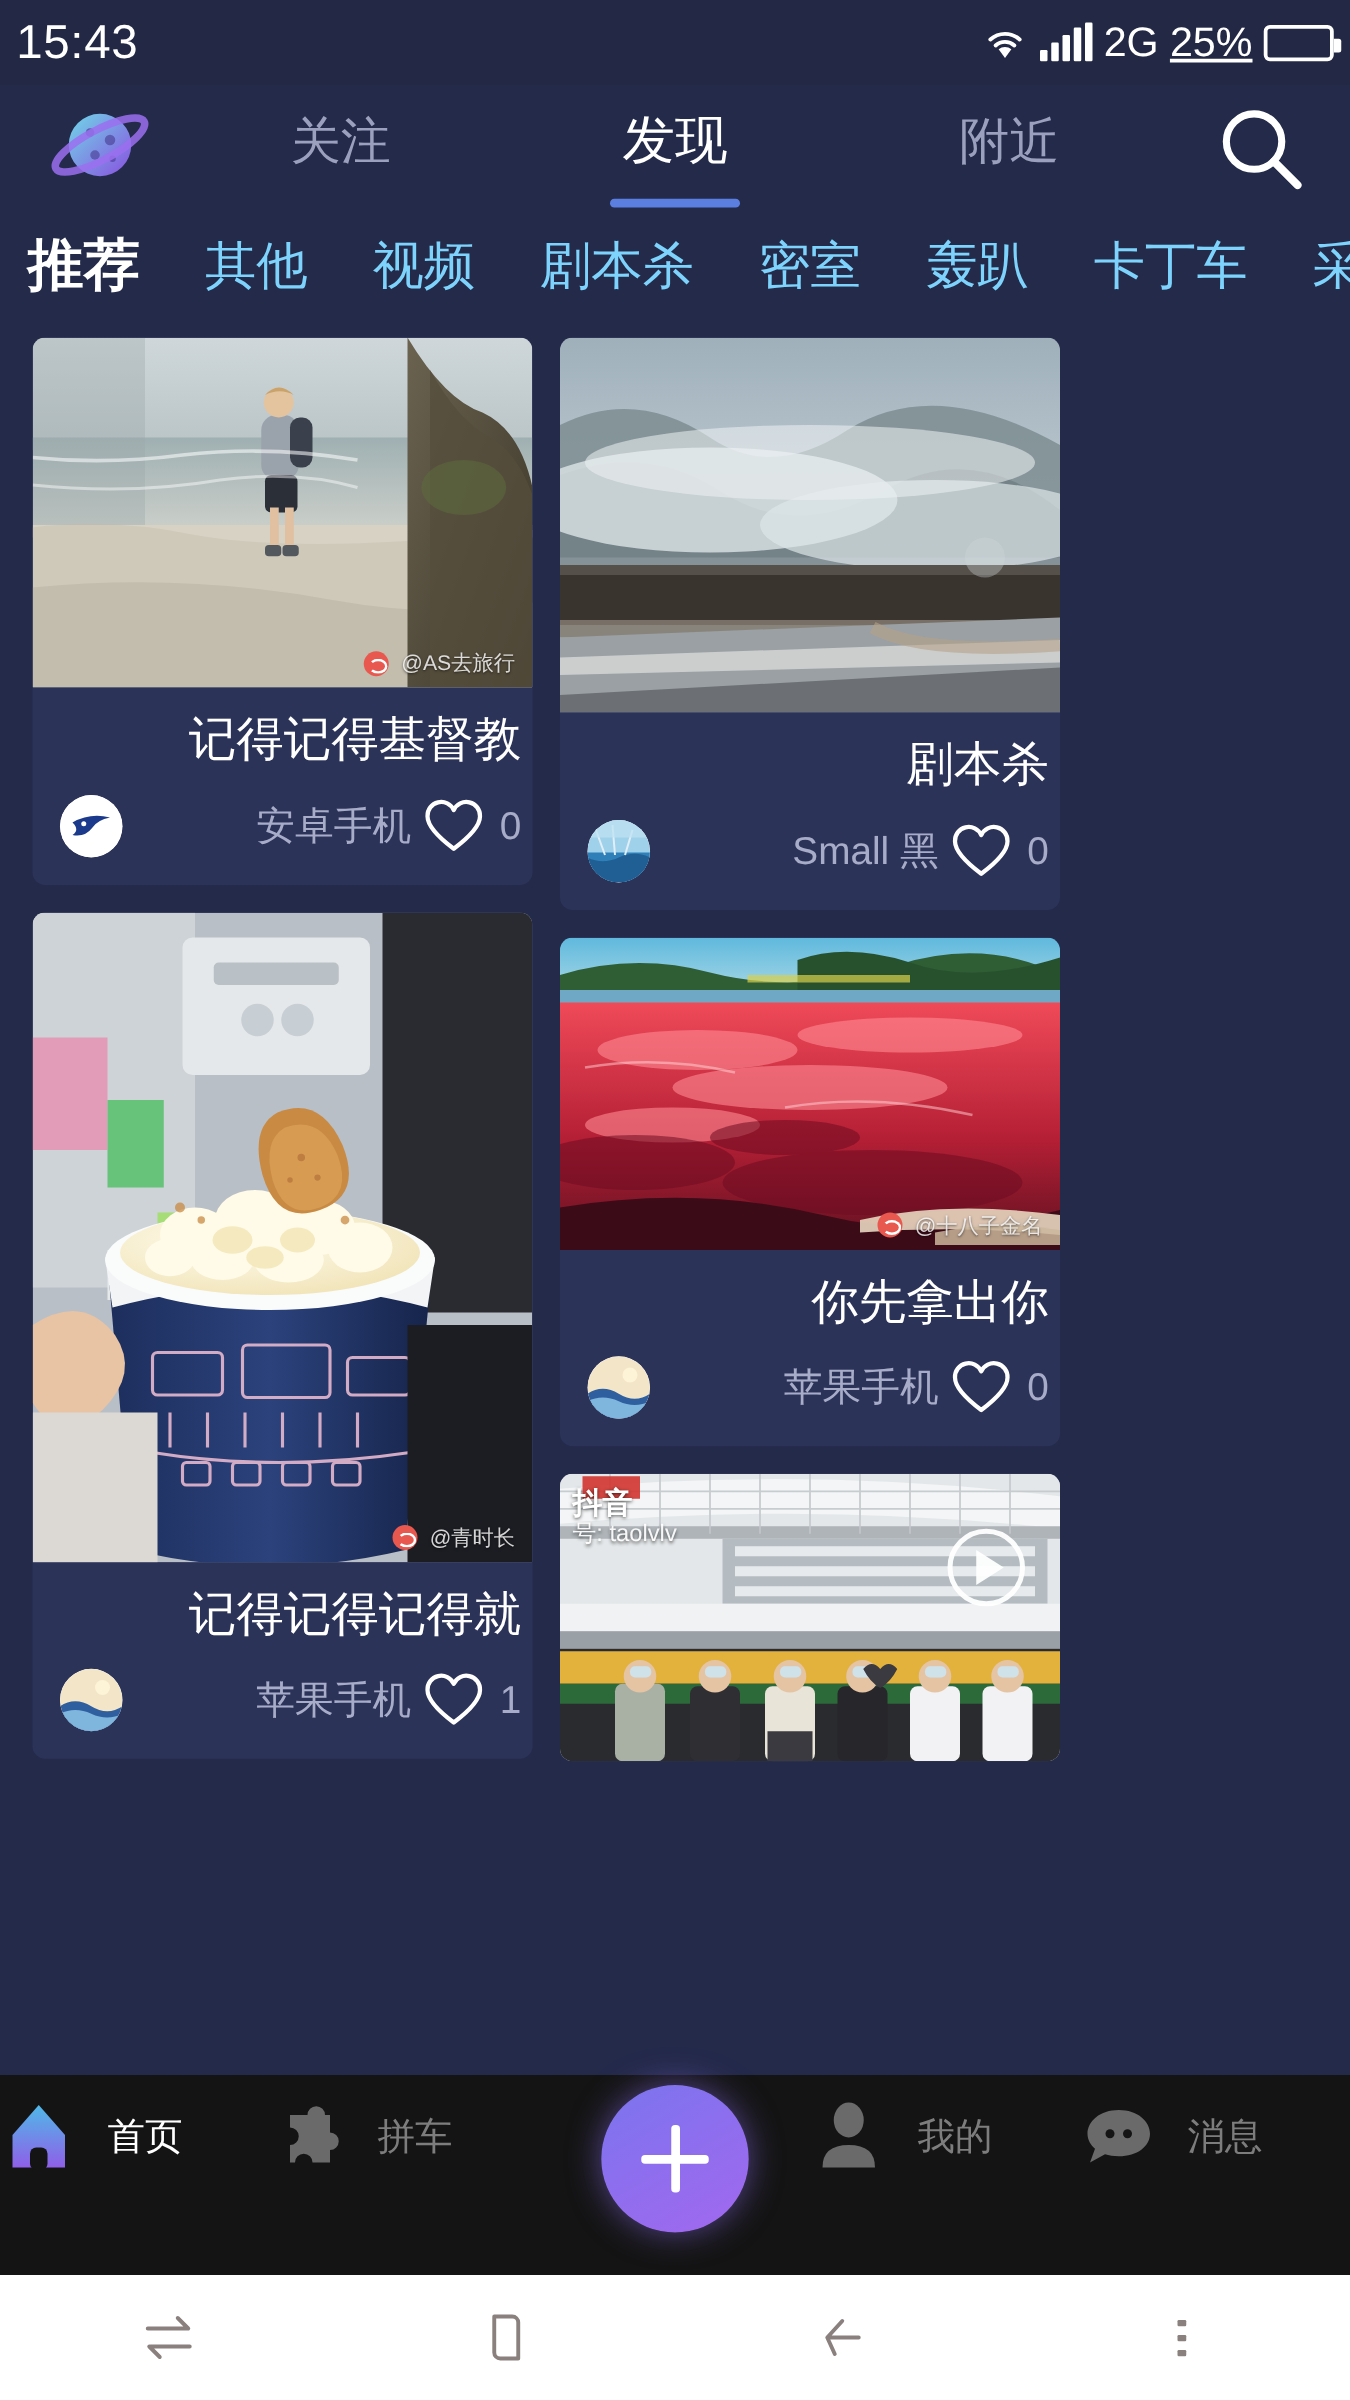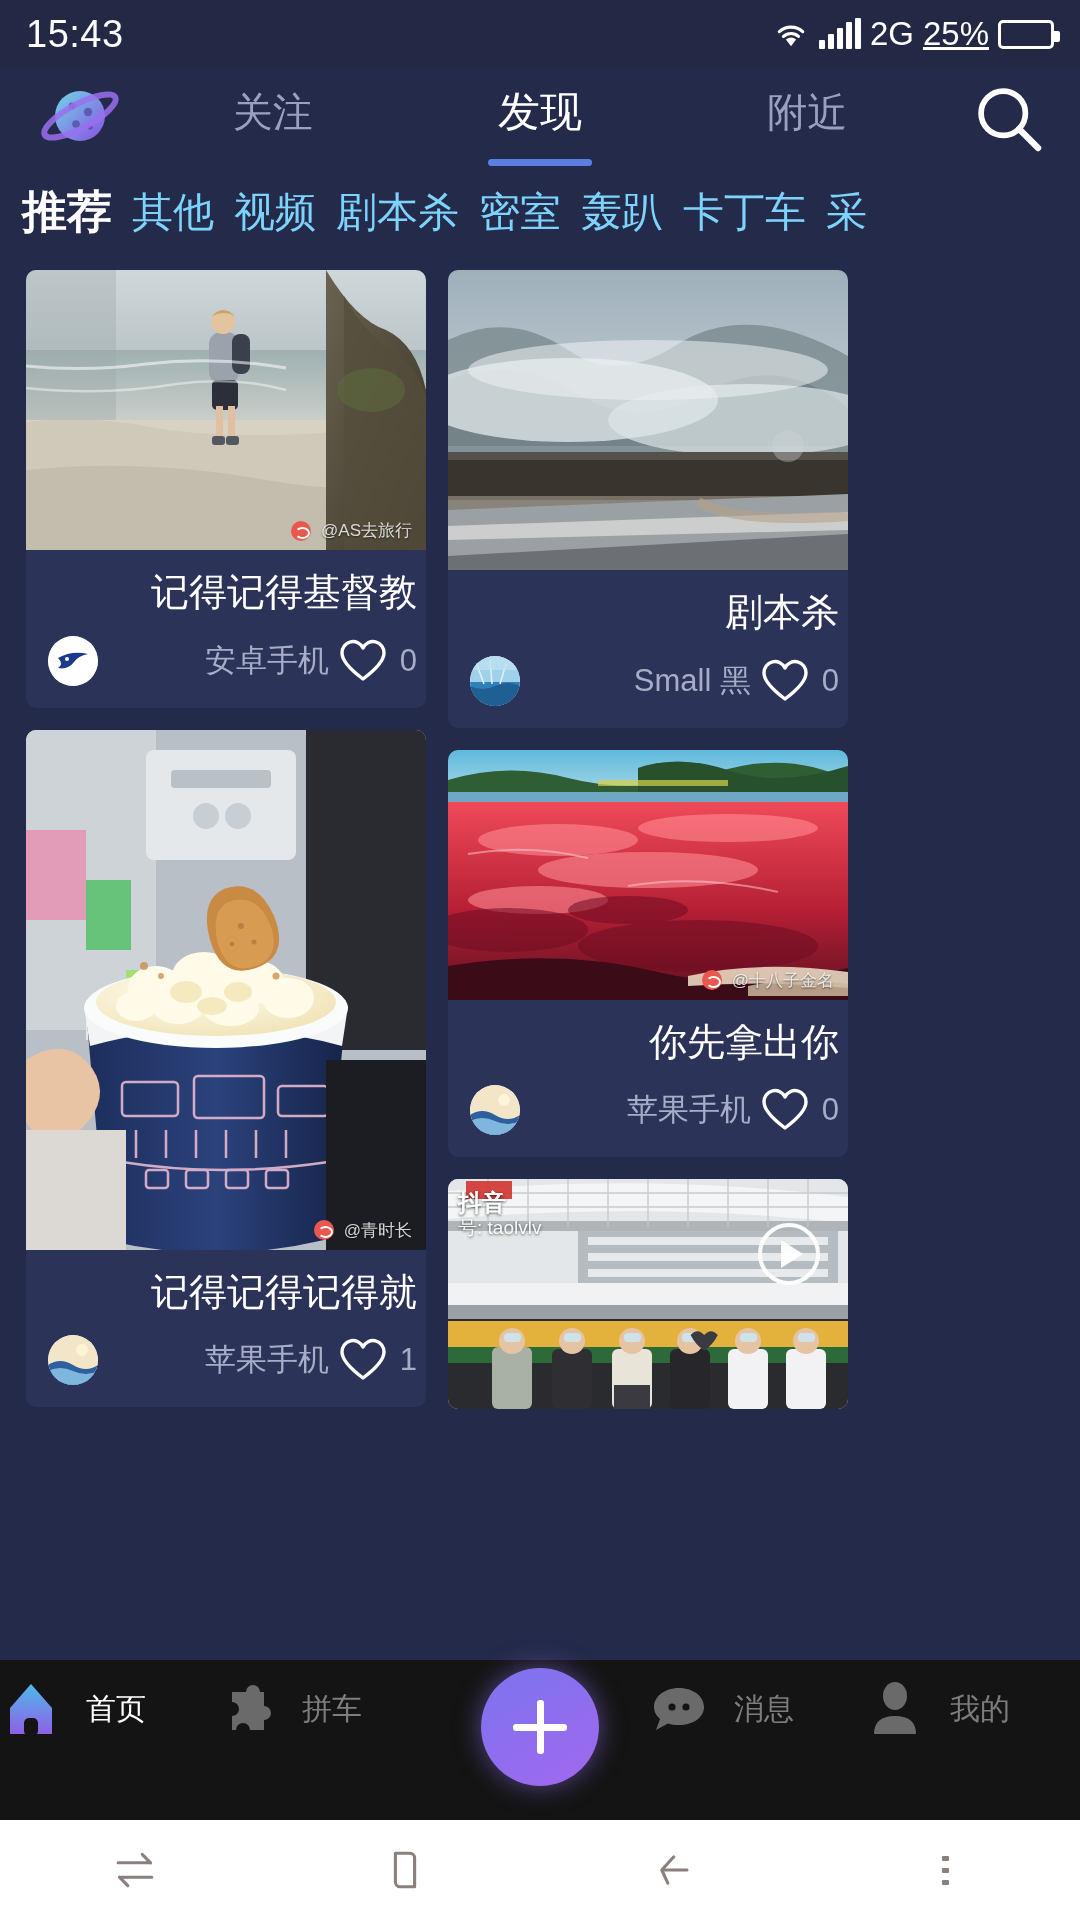--- a/index.html
+++ b/index.html
@@ -15,21 +15,21 @@
     width: 1080px; height: 1920px;
     background: #242a4a;
     display: flex; flex-direction: column;
   }
 
   
   .status-bar {
     height: 68px;
     background: #232845;
     display: flex; align-items: center;
-    padding: 0 26px;
+    padding: 0 13px;
     flex: none;
     color: #ffffff;
   }
   .status-clock { font-size: 38px; letter-spacing: 0.5px; }
   .status-right {
     margin-left: auto;
     display: flex; align-items: center; gap: 9px;
   }
   .wifi-icon { width: 38px; height: 30px; position: relative; display:block; }
   .sig-bars { display: flex; align-items: flex-end; gap: 3px; height: 30px; }
@@ -77,21 +77,21 @@
     left: 50%; transform: translateX(-50%);
     bottom: -14px; width: 104px; height: 7px;
     background: #5b7fe0; border-radius: 4px;
   }
   .search-btn { width: 76px; height: 76px; flex: none; position: relative; }
 
   
   .cat-strip {
     height: 88px; flex: none;
     display: flex; align-items: center;
-    gap: 20px;
+    gap: 52px;
     padding: 0 22px;
     overflow: hidden;
     white-space: nowrap;
   }
   .cat-item {
     font-size: 41px; color: #7dd3fc; flex: none;
   }
   .cat-item.active {
     color: #ffffff; font-size: 45px; font-weight: bold;
   }
@@ -658,38 +658,38 @@
         </svg>
       </span>
       <span class="tab-label">拼车</span>
     </div>
 
     <div class="tab"></div>
 
     <div class="tab">
       <span class="tab-icon">
         <svg viewBox="0 0 62 62" width="62" height="62">
+          <ellipse cx="31" cy="18" rx="12" ry="14" fill="#6a6a6a"></ellipse>
+          <path d="M10 56 q0 -18 21 -18 q21 0 21 18 Z" fill="#6a6a6a"></path>
+        </svg>
+      </span>
+      <span class="tab-label">我的</span>
+    </div>
+
+    <div class="tab">
+      <span class="tab-icon">
+        <svg viewBox="0 0 62 62" width="62" height="62">
           <path d="M31 10 C46 10 56 19 56 29 C56 39 46 47 31 47 C27 47 23 46.4 20 45.4 L8 52 L12 41 C8.6 38 6 34 6 29 C6 19 16 10 31 10 Z" fill="#6a6a6a"></path>
           <circle cx="24" cy="29" r="3.6" fill="#141414"></circle>
           <circle cx="38" cy="29" r="3.6" fill="#141414"></circle>
         </svg>
       </span>
       <span class="tab-label">消息</span>
     </div>
 
-    <div class="tab">
-      <span class="tab-icon">
-        <svg viewBox="0 0 62 62" width="62" height="62">
-          <ellipse cx="31" cy="18" rx="12" ry="14" fill="#6a6a6a"></ellipse>
-          <path d="M10 56 q0 -18 21 -18 q21 0 21 18 Z" fill="#6a6a6a"></path>
-        </svg>
-      </span>
-      <span class="tab-label">我的</span>
-    </div>
-
     <div class="fab"></div>
   </div>
 
   <div class="sysnav">
     <div class="sysnav-btn">
       <svg viewBox="0 0 40 40" width="48" height="48">
         <path d="M6 14 L32 14 M26 7 L33 14" stroke="#8a807e" stroke-width="2.6" fill="none" stroke-linecap="round"></path>
         <path d="M34 26 L8 26 M14 33 L7 26" stroke="#8a807e" stroke-width="2.6" fill="none" stroke-linecap="round"></path>
       </svg>
     </div>

